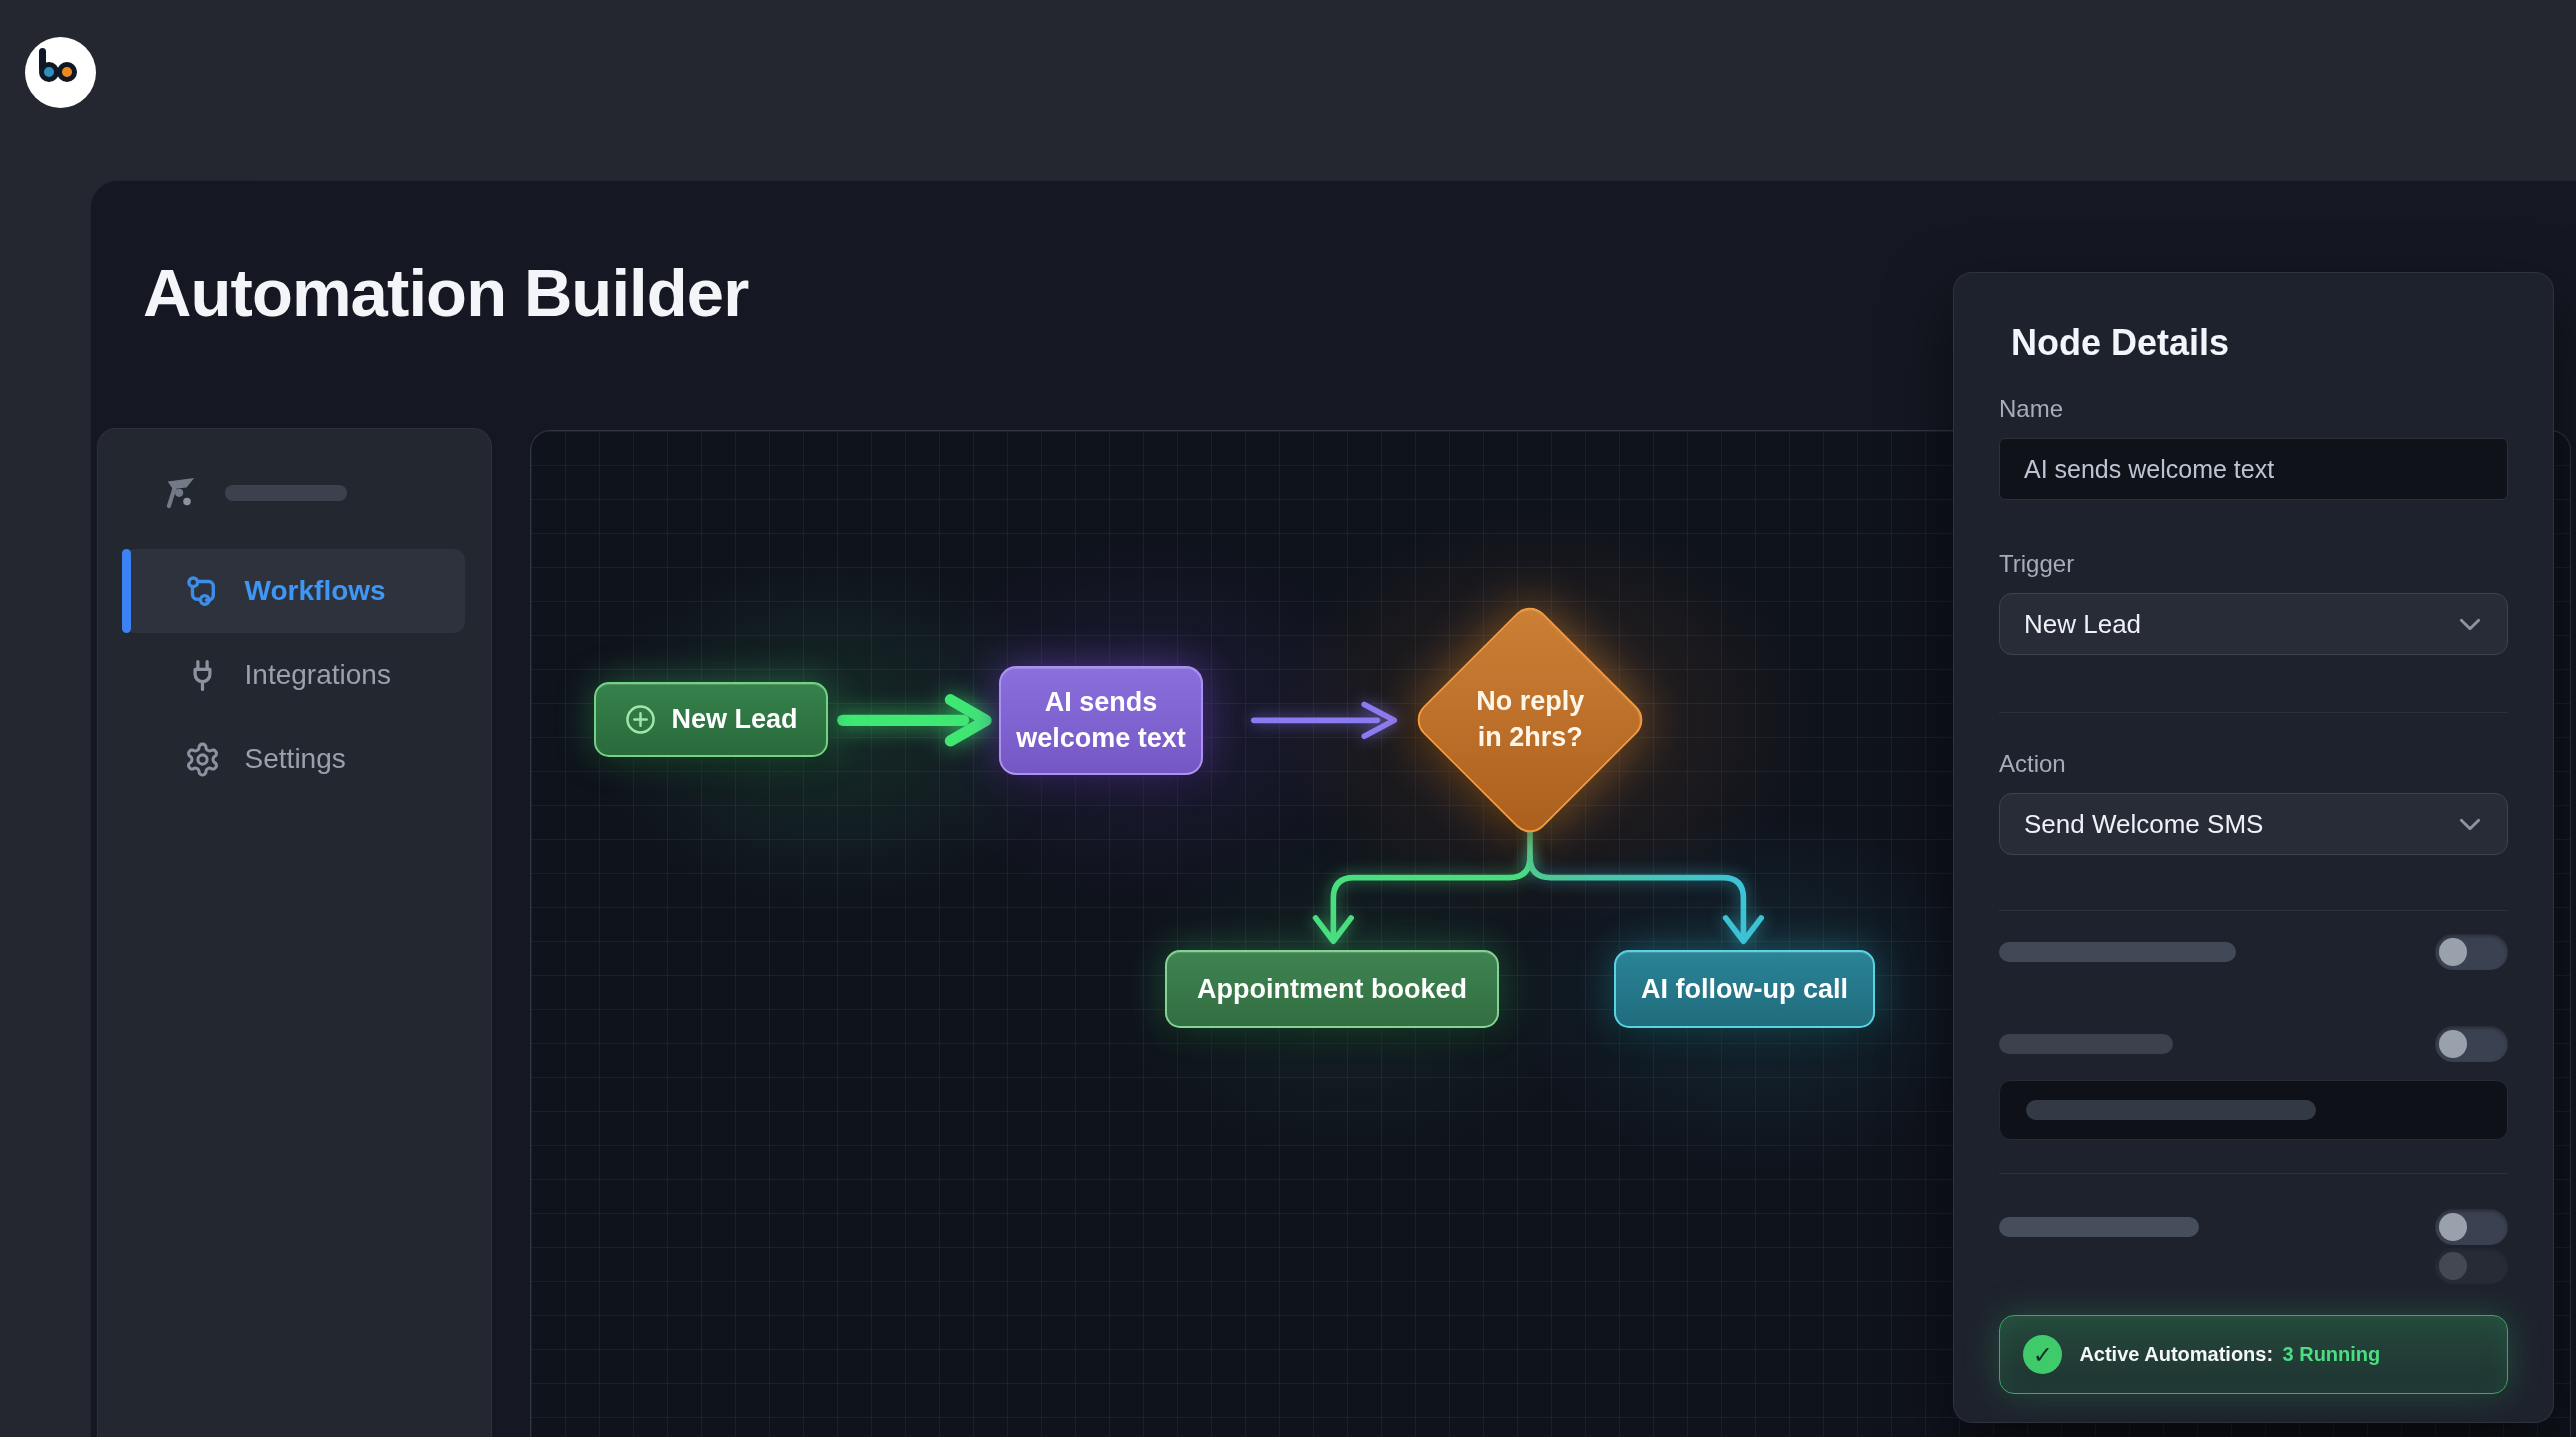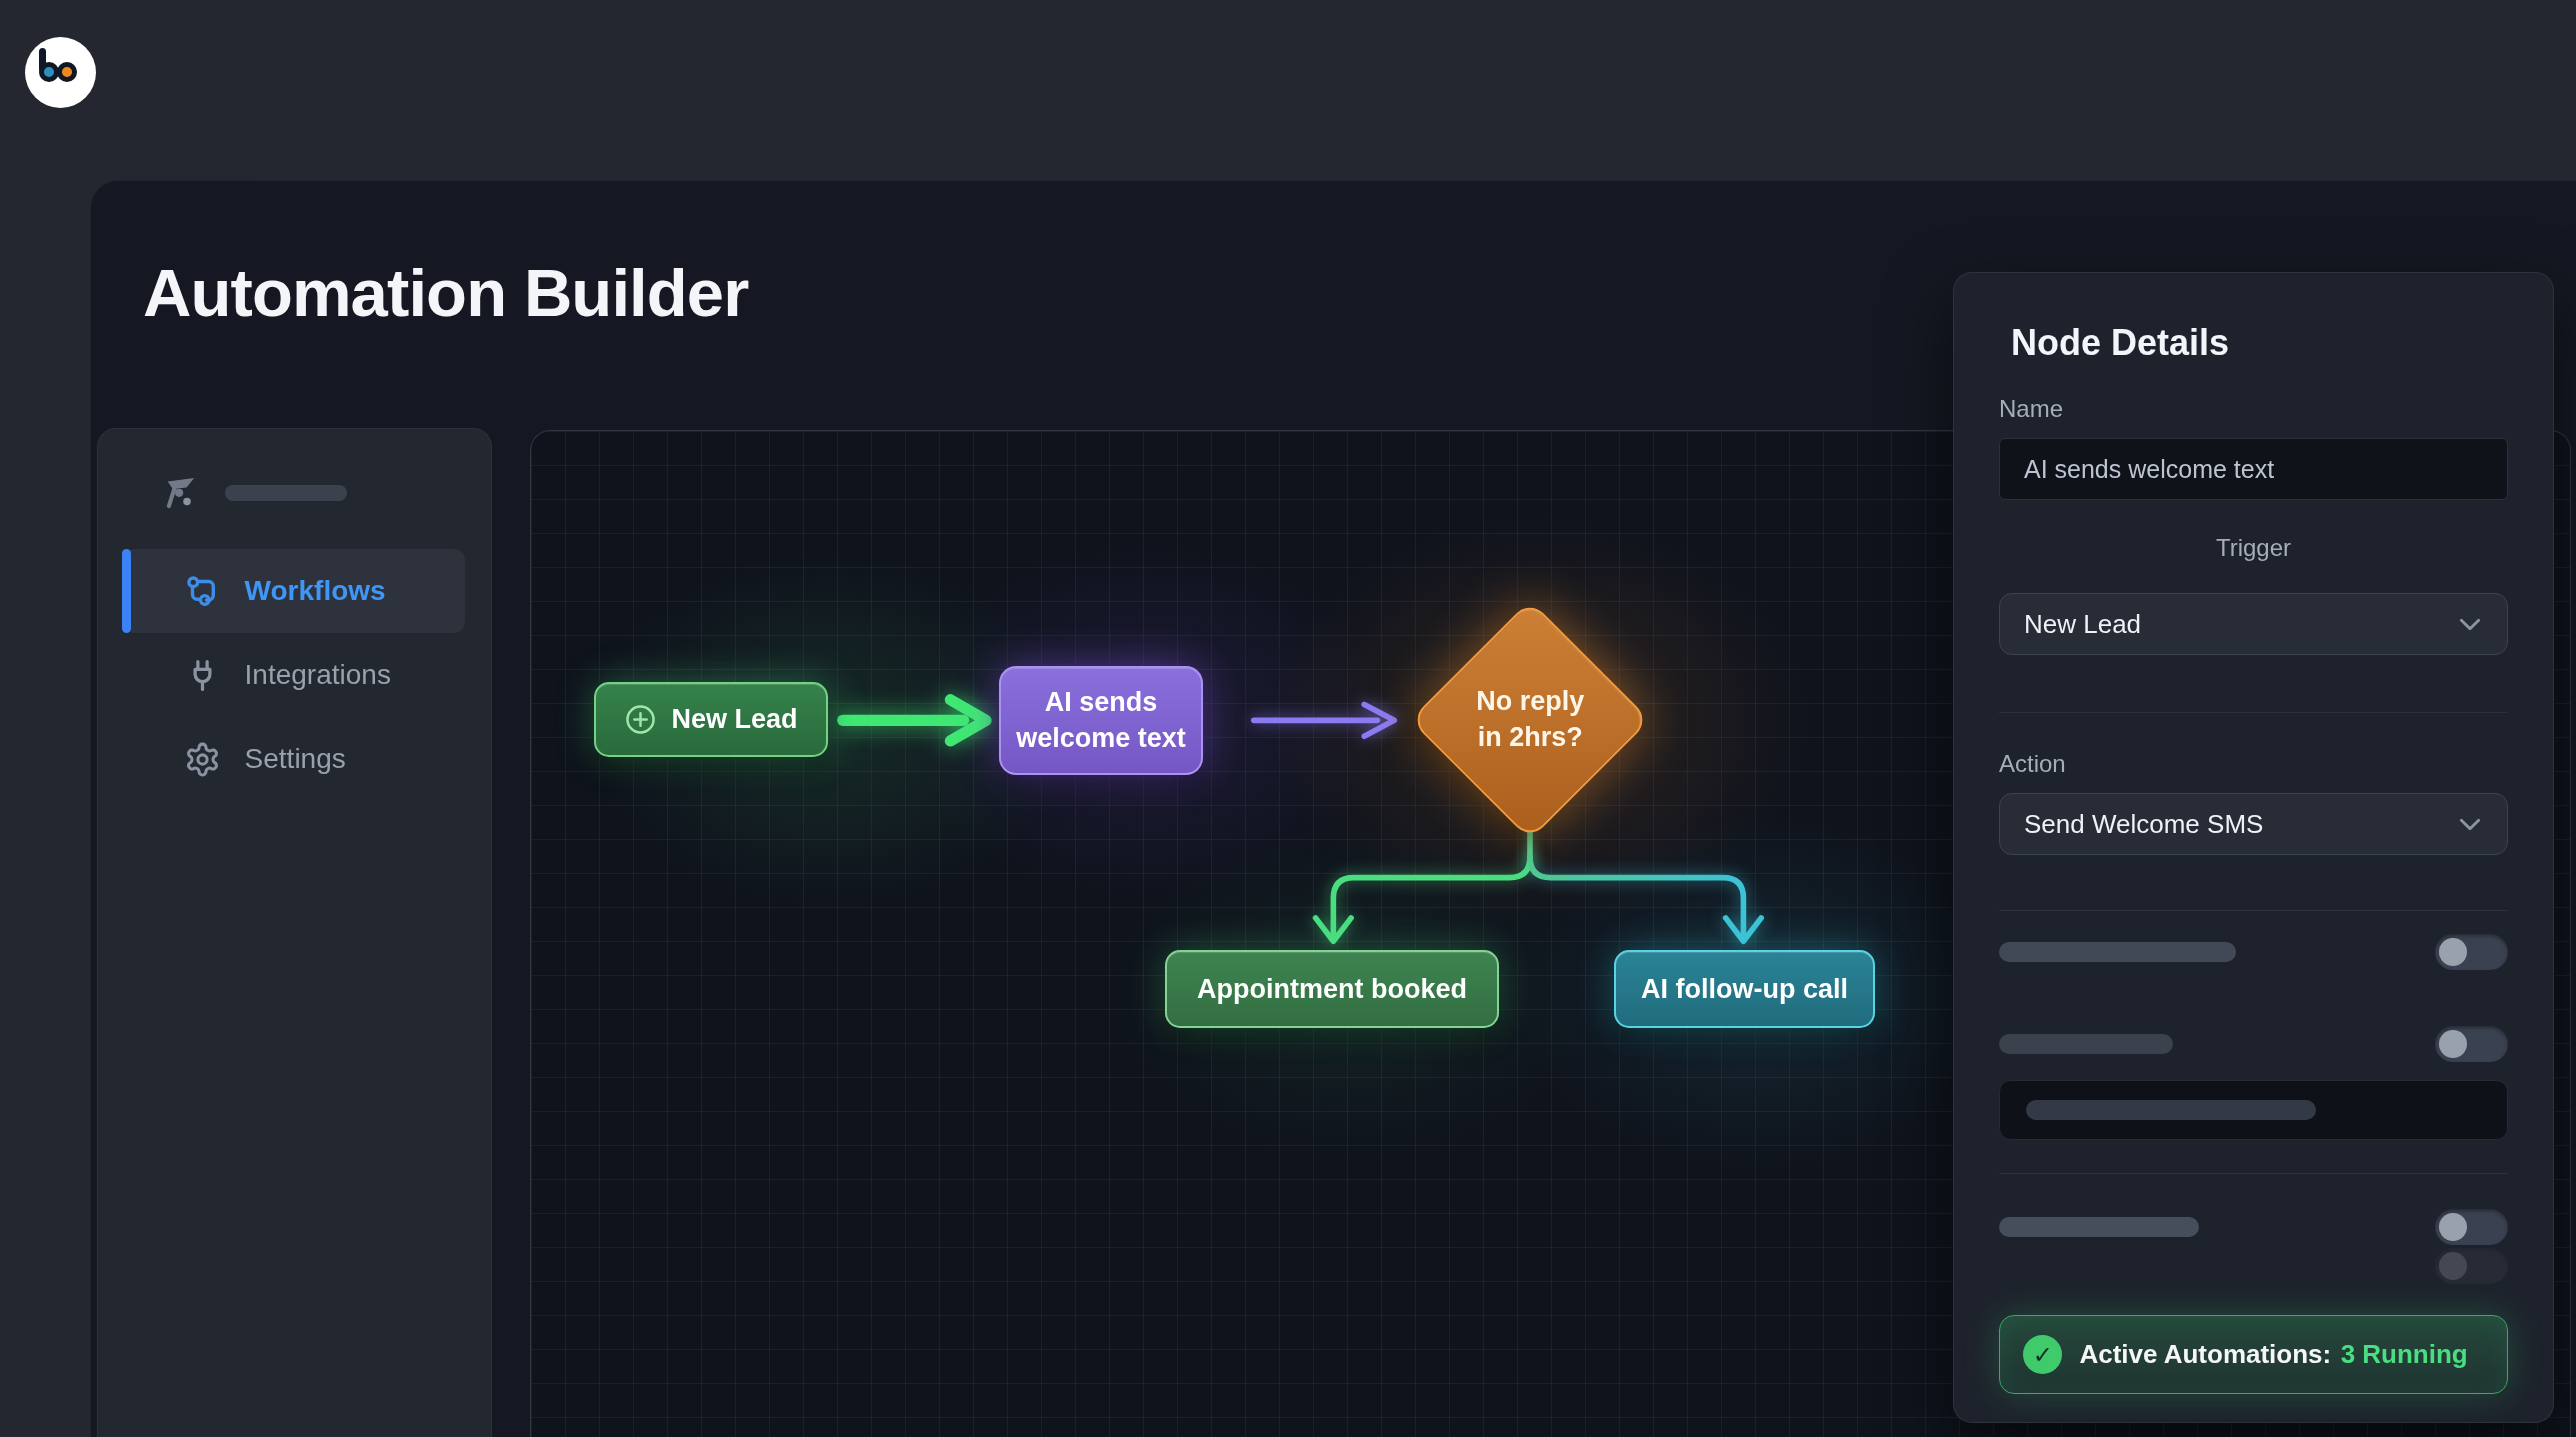--- a/index.html
+++ b/index.html
@@ -79,21 +79,21 @@
   
   .details{position:absolute;left:1953px;top:272px;width:601px;height:1151px;background:#1e222c;
     border:0.9px solid rgba(255,255,255,.08);border-radius:19px;z-index:5;
     box-shadow:0 28px 66px rgba(0,0,0,.55);}
   .details .abs{position:absolute;left:45px;right:45px;}
   .details h2{margin:12px;font-size:36px;font-weight:700;color:#f2f5f9;top:37px;}
   .field-label{font-size:24px;color:#a6adba;}
   .lbl-name{top:122px;}
   .inp-name{top:165px;height:62px;background:#0f1219;border:0.9px solid #2b303b;border-radius:6px;
     color:#bcc4d1;font-size:25px;padding:0 24px;width:auto;font-family:inherit;}
-  .lbl-trigger{top:261px;text-align:center;}
+  .lbl-trigger{top:277px;}
   .select{top:320px;height:62px;background:#272c37;border:0.9px solid #3d4450;border-radius:13px;
     display:flex;align-items:center;justify-content:space-between;padding:0 24px;cursor:pointer;}
   .select .sel-text{font-size:26px;color:#eef1f6;font-weight:500;}
   .chev{width:26px;height:17px;color:#8d95a1;}
   .divider{height:0.9px;background:rgba(255,255,255,.07);}
   .div1{top:439px;} .lbl-action{top:477px;} .sel-action{top:520px;} .div2{top:637px;}
   .sk-row{display:flex;align-items:center;justify-content:space-between;}
   .row1{top:661px;} .row2{top:753px;} .row3{top:936px;}
   .sk-pill{height:19.7px;border-radius:10.3px;}
   .p1{width:237px;background:#424956;} .p2{width:174px;background:#3b424e;}
@@ -104,21 +104,21 @@
   .darkbox{top:807px;height:60px;background:#0e1117;border:0.9px solid #262b34;border-radius:11.2px;
     display:flex;align-items:center;padding-left:26px;}
   .darkbox .sk-pill{width:290px;background:#333a46;}
   .div3{top:900px;}
   .ghost-toggle{position:absolute;right:45px;top:975px;opacity:.3;}
   .banner{top:1042px;height:79px;border-radius:15px;display:flex;align-items:center;gap:17px;
     padding-left:23.4px;background:linear-gradient(180deg,rgba(56,180,104,.26),rgba(36,130,76,.18));
     border:1.9px solid #3fa666;box-shadow:0 0 34px rgba(46,204,113,.25),inset 0 0 24px rgba(46,204,113,.10);}
   .check-circle{width:39px;height:39px;border-radius:50%;background:#3fca6b;flex:0 0 39px;
     display:flex;align-items:center;justify-content:center;color:#143024;font-size:24px;font-weight:800;}
-  .banner-text{font-size:26px;font-weight:600;color:#f4f7f5;}
+  .banner-text{font-size:20px;font-weight:600;color:#f4f7f5;}
   .banner-count{color:#4ade80;margin-left:9.4px;}
 </style>
 </head>
 <body>
 
 <div class="brand-logo">
   <div class="bo">
     <div class="b-stem"></div>
       <div class="b-bowl"></div>
       <div class="o-bowl"></div>

